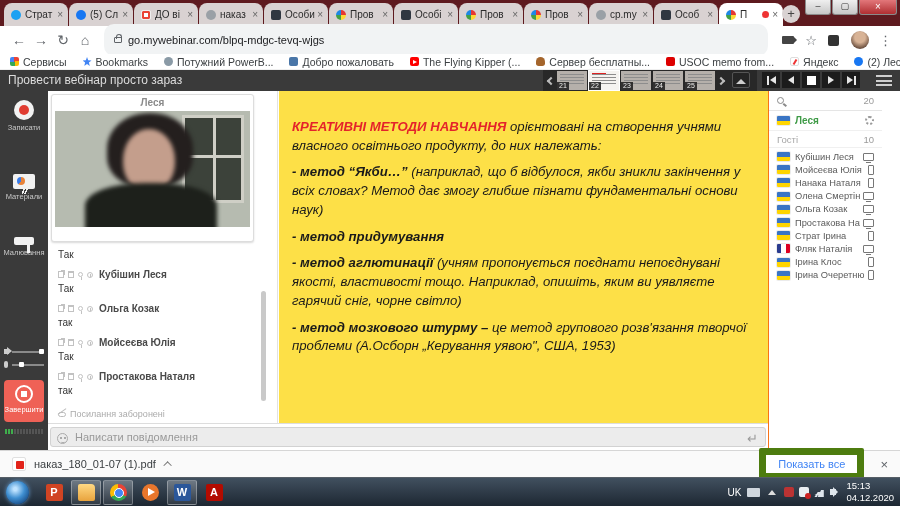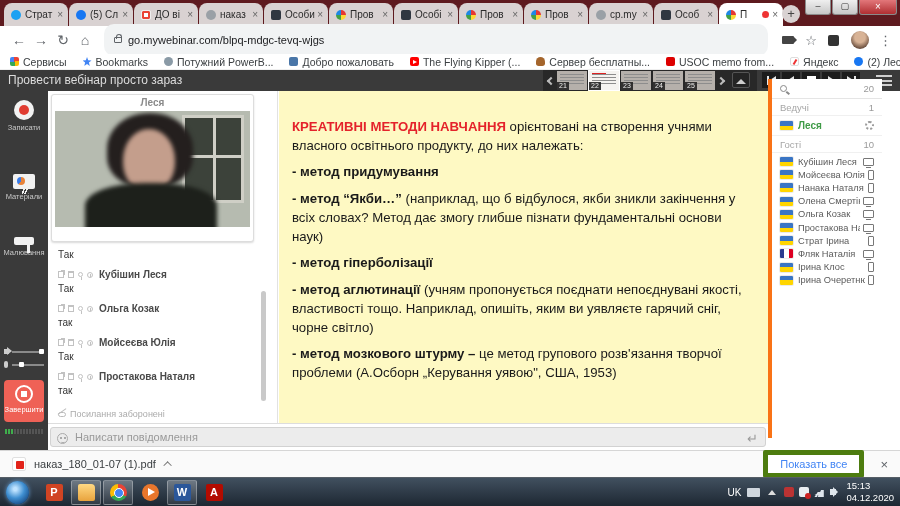--- a/index.html
+++ b/index.html
@@ -172,29 +172,29 @@
   .chatinput{width:100%;height:20px;background:#ececec;border:1px solid #d2d2d2;border-radius:3px;
     font-size:11px;color:#333;padding:0 26px 0 24px;font-family:"Liberation Sans",sans-serif;}
   .chatinput::placeholder{color:#999;}
   .smiley{position:absolute;left:9px;top:9px;width:11px;height:11px;border:1px solid #aaa;border-radius:50%;}
   .smiley::before{content:"";position:absolute;left:2px;top:3px;width:1.5px;height:1.5px;background:#aaa;box-shadow:4px 0 0 #aaa;}
   .smiley::after{content:"";position:absolute;left:2.5px;top:6px;width:4px;height:2px;
     border-bottom:1px solid #aaa;border-radius:50%;}
   .enterkey{position:absolute;right:10px;top:7px;color:#999;font-size:13px;}
 
   
-  .content{position:absolute;left:279px;top:91px;width:489px;height:332px;background:#fef9c3;
-    padding:27px 14px 0 13px;overflow:hidden;}
+  .content{position:absolute;left:279px;top:91px;width:489px;height:332px;background:#fde047;
+    padding:27px 14px 0 13px;overflow:hidden;font-style:italic;}
   .para{margin:0 0 8px;font-size:13.2px;line-height:1.42;color:#1a1a1a;}
   .pb{font-weight:bold;}
   .pb.red{color:#e4232b;}
 
   
-  .people{position:absolute;left:768px;top:79px;width:114px;height:359px;background:#fff;
-    border-left:4px solid #f97316;font-size:10px;}
+  .people{position:absolute;left:768px;top:91px;width:114px;height:359px;background:#fff;
+    border-left:1px solid #f97316;font-size:10px;}
   .prow{display:flex;align-items:center;padding:0 8px;}
   .psearch{height:20px;border-bottom:1px solid #e5e5e5;}
   .magnifier{width:7px;height:7px;border:1.5px solid #8a8a8a;border-radius:50%;position:relative;}
   .magnifier::after{content:"";position:absolute;left:5px;top:6px;width:4px;height:1.5px;background:#8a8a8a;transform:rotate(40deg);}
   .pcount{margin-left:auto;color:#9a9a9a;font-size:9.5px;}
   .grouplab{height:17px;color:#a6a6a6;font-size:9.5px;border-bottom:1px solid #f0f0f0;}
   .hostrow{height:20px;border-bottom:1px solid #f0f0f0;}
   .hostname{font-weight:bold;color:#3f9b47;font-size:10px;margin-left:5px;}
   .gear{width:9px;height:9px;border:2px dotted #9a9a9a;border-radius:50%;margin-left:auto;}
   .guests{list-style:none;margin:2px 0 0;padding:0;}
@@ -208,21 +208,21 @@
   .icon-monitor::after{content:"";position:absolute;left:2px;bottom:-3px;width:5px;height:2px;border-bottom:1px solid #777;}
   .icon-phone{width:6px;height:10px;border:1px solid #777;border-radius:1px;}
 
   
   .dlbar{position:absolute;left:0;top:450px;width:900px;height:27px;background:#fafafa;
     border-top:1px solid #d6d6d6;display:flex;align-items:center;padding:0 12px;}
   .pdfic{width:14px;height:14px;background:#fff;border:1px solid #e0e0e0;border-radius:2px;position:relative;}
   .pdfic::after{content:"";position:absolute;left:3px;top:3px;width:8px;height:8px;background:#e2231a;border-radius:1px;}
   .dlname{font-size:11px;color:#3c4043;margin:0 10px 0 8px;}
   .dlchev{width:6px;height:6px;border-left:1.5px solid #777;border-top:1.5px solid #777;transform:rotate(45deg) translateY(2px);}
-  .showall{margin-left:auto;border:5px solid #4d7c0f;border-radius:2px;background:#fff;
+  .showall{margin-left:auto;border:7px solid #4d7c0f;border-radius:2px;background:#fff;
     color:#4285f4;font-size:11px;padding:3px 12px;font-family:"Liberation Sans",sans-serif;}
   .dlclose{margin-left:16px;color:#5f6368;font-size:13px;}
 
   
   .taskbar{position:absolute;left:0;top:477px;width:900px;height:29px;
     background:linear-gradient(#41505f,#1d2732);border-top:1px solid rgba(255,255,255,.25);
     display:flex;align-items:center;padding:0 6px;}
   .orb{width:23px;height:23px;border-radius:50%;
     background:radial-gradient(circle at 40% 35%,#bfe3ff 8%,#3f8fd1 45%,#15457e 85%);
     box-shadow:0 0 4px rgba(120,190,255,.7);margin-right:10px;}
@@ -583,40 +583,35 @@
   <div class="inputrow">
     <input class="chatinput" placeholder="Написати повідомлення" style="">
     <span class="smiley"></span>
     <span class="enterkey">↵</span>
   </div>
 
   <div class="content">
 
       <p class="para"><span class="pb red">КРЕАТИВНІ МЕТОДИ НАВЧАННЯ</span><span> орієнтовані на створення учнями власного освітнього продукту, до них належать:</span></p>
 
+      <p class="para"><span class="pb">- метод “Якби…”</span><span> (наприклад, що б відбулося, якби зникли закінчення у всіх словах? Метод дає змогу глибше пізнати фундаментальні основи наук)</span></p>
+
       <p class="para"><span class="pb">- метод придумування</span><span></span></p>
 
-      <p class="para"><span class="pb">- метод “Якби…”</span><span> (наприклад, що б відбулося, якби зникли закінчення у всіх словах? Метод дає змогу глибше пізнати фундаментальні основи наук)</span></p>
-
-
-      <p class="para"><span class="pb">- метод гіперболізації</span><span></span></p>
+
 
       <p class="para"><span class="pb">- метод аглютинації</span><span> (учням пропонується поєднати непоєднувані якості, властивості тощо. Наприклад, опишіть, яким ви уявляєте гарячий сніг, чорне світло)</span></p>
 
       <p class="para"><span class="pb">- метод мозкового штурму –</span><span> це метод групового розв'язання творчої проблеми (А.Осборн „Керування уявою", США, 1953)</span></p>
     </div>
 
   <div class="people">
     <div class="prow psearch">
       <span class="magnifier"></span>
       <span class="pcount">20</span>
-    </div>
-    <div class="prow grouplab">
-      <span>Ведучі</span>
-      <span class="pcount">1</span>
     </div>
     <div class="prow hostrow">
       <span class="flag flag-ua"></span>
       <span class="hostname">Леся</span>
       <span class="gear"></span>
     </div>
     <div class="prow grouplab">
       <span>Гості</span>
       <span class="pcount">10</span>
     </div>

